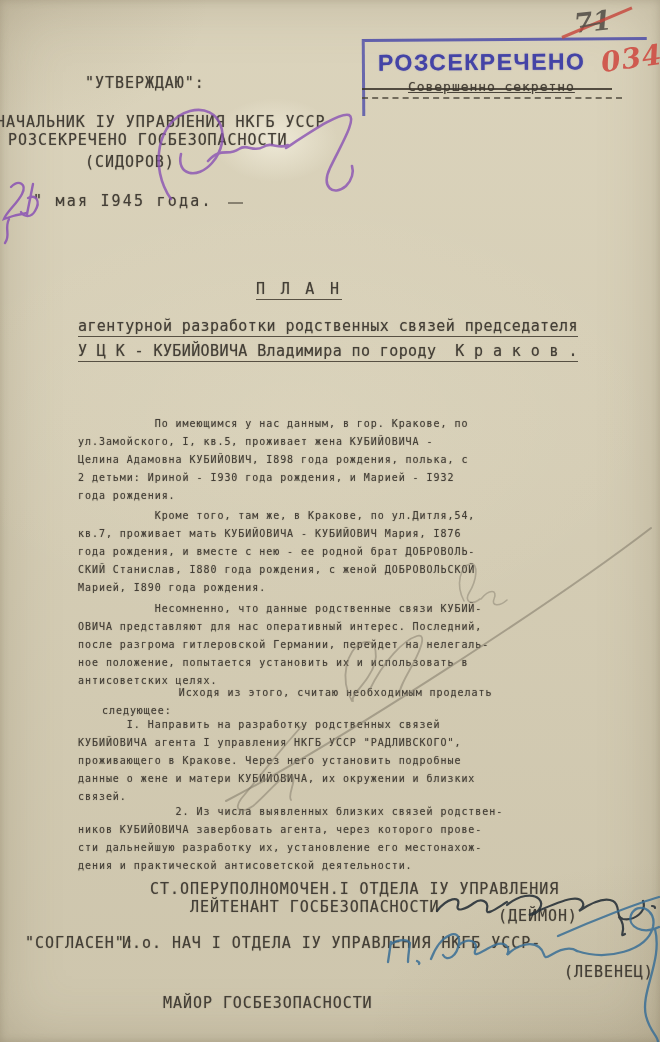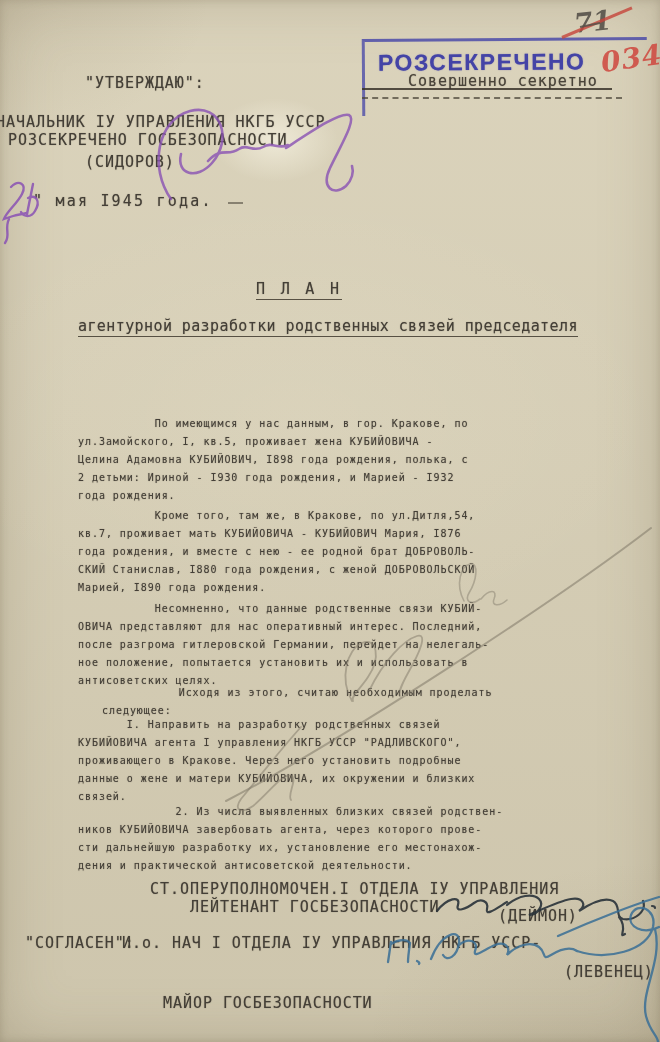--- a/index.html
+++ b/index.html
@@ -22,22 +22,22 @@
      text-shadow:0 0 1px rgba(64,58,46,.55);}
   .u{display:inline-block;border-bottom:1.6px solid rgba(64,58,46,.85);padding-bottom:1px;}
   .para{position:absolute;white-space:pre;font-size:10px;line-height:18px;letter-spacing:.95px;
      text-shadow:0 0 1px rgba(64,58,46,.5);}
   .stamp-box{position:absolute;left:362px;top:38px;width:282px;height:74px;
      border-top:3px solid rgba(68,68,168,.8);border-left:3px solid rgba(68,68,168,.75);
      transform:rotate(-.4deg);}
   .stamp-text{position:absolute;left:378px;top:49px;font-family:"Liberation Sans",sans-serif;
      font-weight:bold;font-size:23px;letter-spacing:1.5px;color:#4444a6;
      text-shadow:0 0 1.2px rgba(68,68,168,.6);transform:rotate(-.4deg);}
-  .classif{position:absolute;left:408px;top:72px;font-size:15px;letter-spacing:.95px;
-     color:#4a443a;text-shadow:0 0 1px rgba(64,58,46,.6);}
+  .classif{position:absolute;left:408px;top:79px;font-size:13px;letter-spacing:.95px;
+     color:#4a443a;text-shadow:0 0 1px rgba(64,58,46,.6);text-decoration:underline;}
   .strike{position:absolute;left:362px;top:88px;width:250px;height:0;
      border-top:2.5px solid rgba(58,52,42,.85);}
   .dotdash{position:absolute;left:362px;top:97px;width:260px;height:0;
      border-top:2px dashed rgba(70,64,52,.7);}
   .hw-num{position:absolute;font-family:"DejaVu Serif","Liberation Serif",serif;
      font-style:italic;font-weight:bold;}
   .num71{left:574px;top:6px;font-size:27px;color:#57524a;transform:rotate(-6deg);opacity:.9;}
   .slash71{position:absolute;left:562px;top:36px;width:76px;height:0;
      border-top:3px solid rgba(198,68,58,.8);transform:rotate(-23deg);transform-origin:left center;}
   .num034{left:601px;top:42px;font-size:28px;color:#cf4b42;transform:rotate(-8deg);opacity:.88;
@@ -65,20 +65,21 @@
 
   <div class="t" style="left:85px;top:74px;">"УТВЕРЖДАЮ":</div>
   <div class="t" style="left:-4px;top:113px;">НАЧАЛЬНИК IУ УПРАВЛЕНИЯ НКГБ УССР</div>
   <div class="t" style="left:8px;top:131px;">РОЗСЕКРЕЧЕНО ГОСБЕЗОПАСНОСТИ</div>
   <div class="t" style="left:85px;top:153px;">(СИДОРОВ)</div>
   <div class="t" style="left:33px;top:192px;letter-spacing:2.2px;">" мая I945 года.</div>
   <div class="date-dash"></div>
 
   <div class="t" style="left:256px;top:280px;letter-spacing:3.3px;"><span class="u">П Л А Н</span></div>
   <div class="t" style="left:78px;top:317px;letter-spacing:.4px;"><span class="u">агентурной разработки родственных связей председателя</span></div>
+  <div class="t" style="left:78px;top:342px;letter-spacing:.4px;"><span class="u">У Ц К - КУБИЙОВИЧА Владимира по городу  К р а к о в .</span></div>
 
   <div class="para" style="left:78px;top:415px;"><div class="tline">           По имеющимся у нас данным, в гор. Кракове, по</div><div class="tline">ул.Замойского, I, кв.5, проживает жена КУБИЙОВИЧА -</div><div class="tline">Целина Адамовна КУБИЙОВИЧ, I898 года рождения, полька, с</div><div class="tline">2 детьми: Ириной - I930 года рождения, и Марией - I932</div><div class="tline">года рождения.</div></div>
   <div class="para" style="left:78px;top:507px;"><div class="tline">           Кроме того, там же, в Кракове, по ул.Дитля,54,</div><div class="tline">кв.7, проживает мать КУБИЙОВИЧА - КУБИЙОВИЧ Мария, I876</div><div class="tline">года рождения, и вместе с нею - ее родной брат ДОБРОВОЛЬ-</div><div class="tline">СКИЙ Станислав, I880 года рождения, с женой ДОБРОВОЛЬСКОЙ</div><div class="tline">Марией, I890 года рождения.</div></div>
   <div class="para" style="left:78px;top:600px;"><div class="tline">           Несомненно, что данные родственные связи КУБИЙ-</div><div class="tline">ОВИЧА представляют для нас оперативный интерес. Последний,</div><div class="tline">после разгрома гитлеровской Германии, перейдет на нелегаль-</div><div class="tline">ное положение, попытается установить их и использовать в</div><div class="tline">антисоветских целях.</div></div>
   <div class="para" style="left:78px;top:684px;margin-left:24px;"><div class="tline">           Исходя из этого, считаю необходимым проделать</div><div class="tline">следующее:</div></div>
   <div class="para" style="left:78px;top:716px;"><div class="tline">       I. Направить на разработку родственных связей</div><div class="tline">КУБИЙОВИЧА агента I управления НКГБ УССР "РАДЛИВСКОГО",</div><div class="tline">проживающего в Кракове. Через него установить подробные</div><div class="tline">данные о жене и матери КУБИЙОВИЧА, их окружении и близких</div><div class="tline">связей.</div></div>
   <div class="para" style="left:78px;top:803px;"><div class="tline">              2. Из числа выявленных близких связей родствен-</div><div class="tline">ников КУБИЙОВИЧА завербовать агента, через которого прове-</div><div class="tline">сти дальнейшую разработку их, установление его местонахож-</div><div class="tline">дения и практической антисоветской деятельности.</div></div>
 
   <div class="t" style="left:150px;top:880px;">СТ.ОПЕРУПОЛНОМОЧЕН.I ОТДЕЛА IУ УПРАВЛЕНИЯ</div>
   <div class="t" style="left:190px;top:898px;">ЛЕЙТЕНАНТ ГОСБЕЗОПАСНОСТИ</div>

